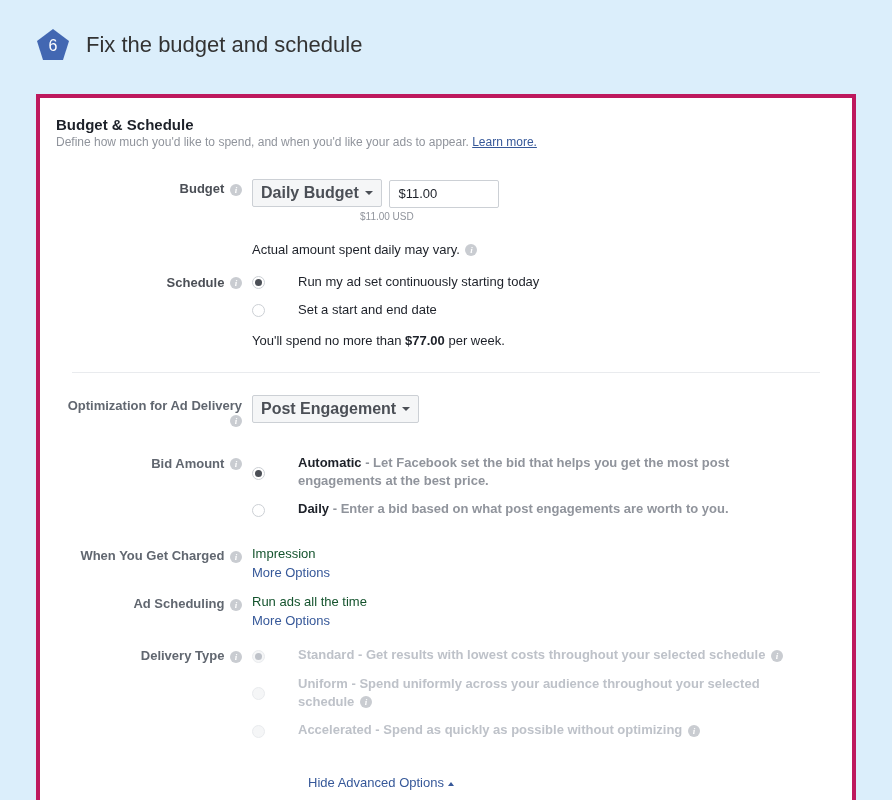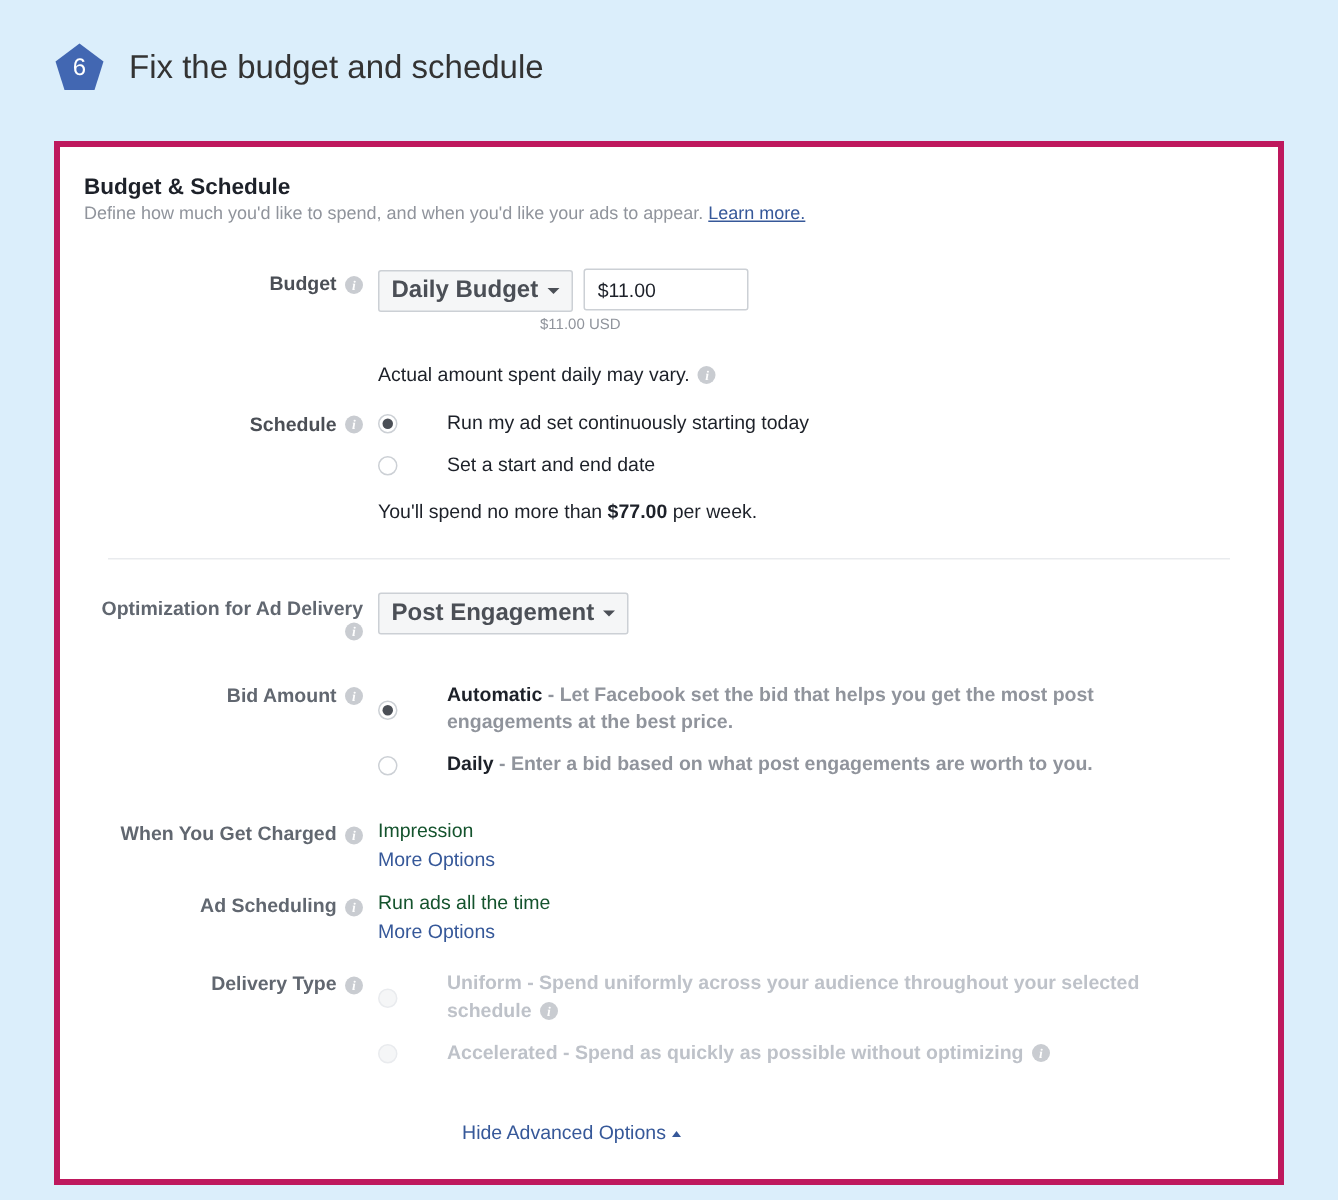--- a/index.html
+++ b/index.html
@@ -307,20 +307,24 @@
     </div>
   </div>
 
   <div class="row">
     <div class="label-col lighter">
       <span>Delivery Type</span>
       <span class="info-icon">i</span>
     </div>
     <div class="content-col">
       <div class="radio-row disabled-text">
+        <span class="radio disabled selected"></span>
+        <span class="option-text"><span class="bold">Standard</span><span class="grey"> - Get results with lowest costs throughout your selected schedule</span> <span class="info-icon">i</span></span>
+      </div>
+      <div class="radio-row disabled-text">
         <span class="radio disabled"></span>
         <span class="option-text"><span class="bold">Uniform</span><span class="grey"> - Spend uniformly across your audience throughout your selected schedule</span> <span class="info-icon">i</span></span>
       </div>
       <div class="radio-row disabled-text">
         <span class="radio disabled"></span>
         <span class="option-text"><span class="bold">Accelerated</span><span class="grey"> - Spend as quickly as possible without optimizing</span> <span class="info-icon">i</span></span>
       </div>
     </div>
   </div>
 

